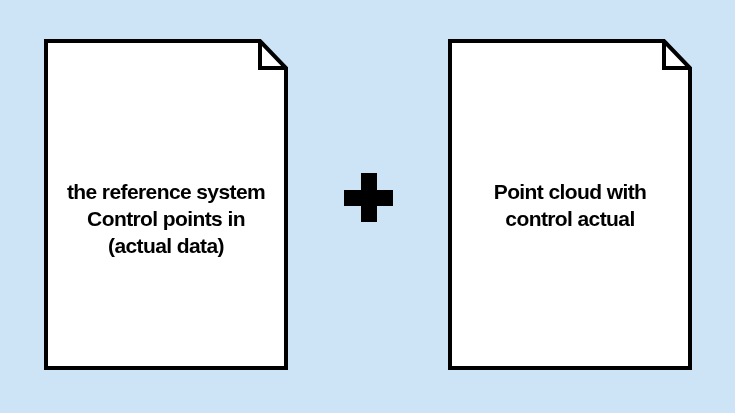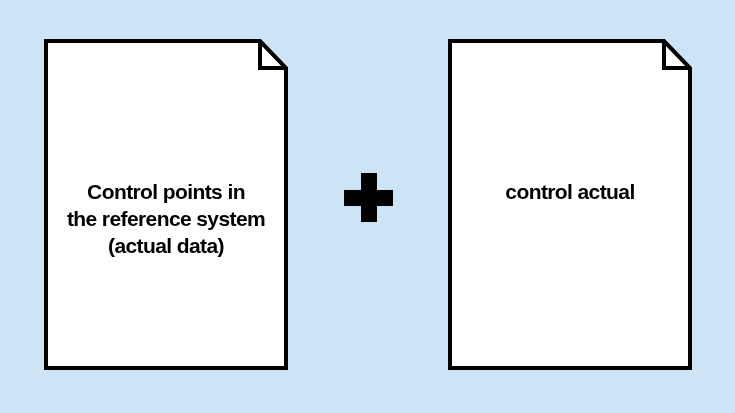--- a/index.html
+++ b/index.html
@@ -93,35 +93,36 @@
 
   <div class="doc doc-left">
     <svg viewBox="0 0 244 331" preserveAspectRatio="none">
 
       <path d="M 2 2 L 216 2 L 242 29 L 242 329 L 2 329 Z" fill="#ffffff" stroke="#000000" stroke-width="4" stroke-linejoin="miter"></path>
 
       <path d="M 216 2 L 216 29 L 242 29" fill="none" stroke="#000000" stroke-width="4" stroke-linejoin="miter"></path>
     </svg>
 
     <div class="doc-text">
+      <span class="tline">the reference system</span>
       <span class="tline">Control points in</span>
-      <span class="tline">the reference system</span>
       <span class="tline">(actual data)</span>
     </div>
   </div>
 
   <div class="plus">
     <div class="bar bar-h"></div>
     <div class="bar bar-v"></div>
   </div>
 
   <div class="doc doc-right">
     <svg viewBox="0 0 244 331" preserveAspectRatio="none">
       <path d="M 2 2 L 216 2 L 242 29 L 242 329 L 2 329 Z" fill="#ffffff" stroke="#000000" stroke-width="4" stroke-linejoin="miter"></path>
       <path d="M 216 2 L 216 29 L 242 29" fill="none" stroke="#000000" stroke-width="4" stroke-linejoin="miter"></path>
     </svg>
 
     <div class="doc-text">
+      <span class="tline">Point cloud with</span>
       <span class="tline">control actual</span>
     </div>
   </div>
 
 </div>
 
 </body></html>

